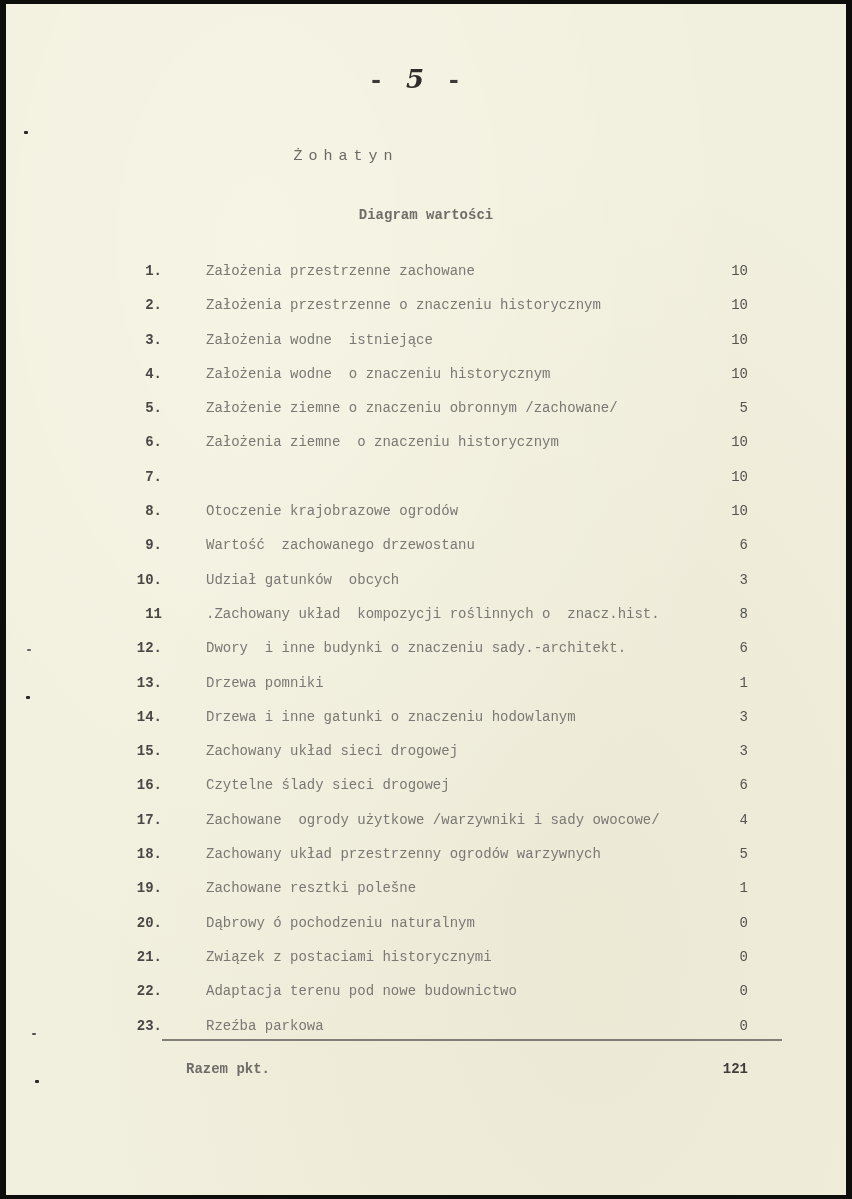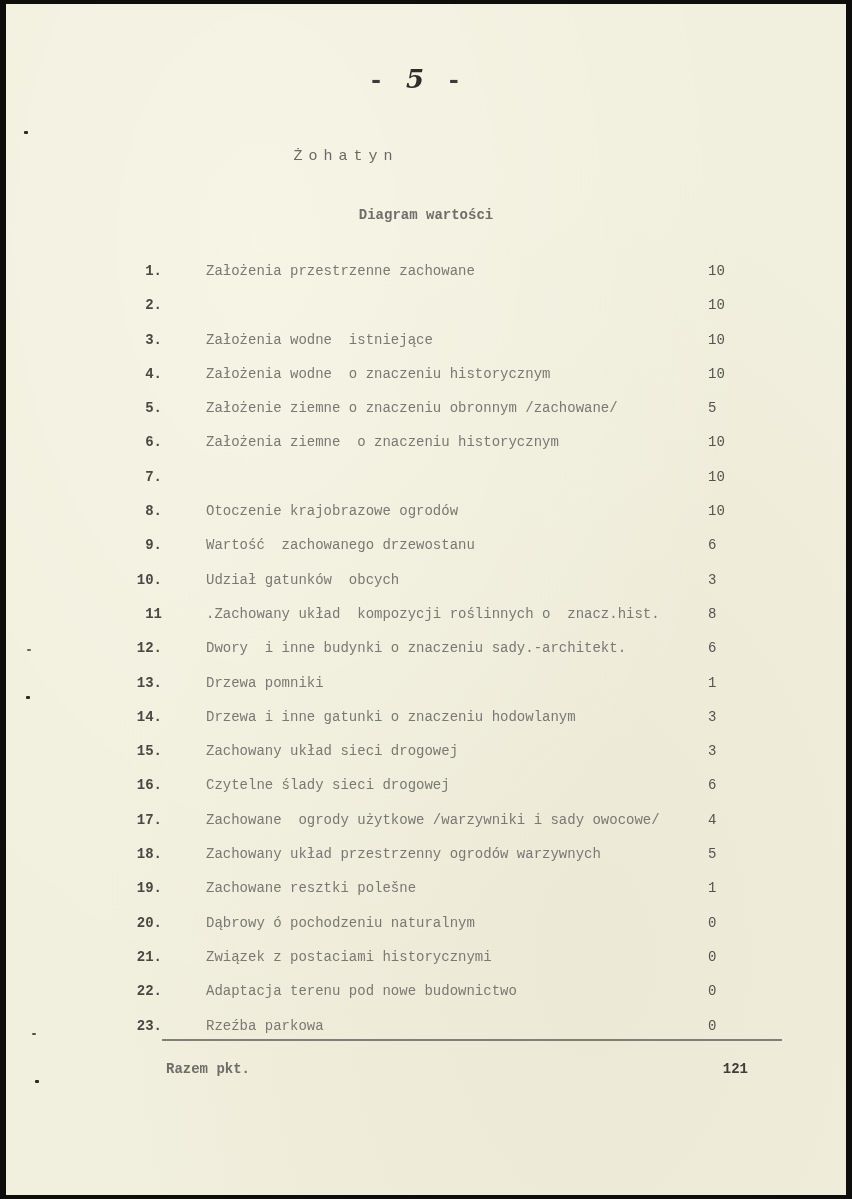--- a/index.html
+++ b/index.html
@@ -83,40 +83,41 @@
       position: absolute;
       left: 44px;
       white-space: pre;
       color: #7a7874;
       margin-left: 40px;
     }
     .row .value {
       position: absolute;
       right: 0;
       width: 40px;
+      text-align: right;
       color: #55534f;
     }
     .rule {
       position: absolute;
       left: 156px;
       top: 1035px;
       width: 620px;
       height: 0;
       border-top: 2px solid #6d6b67;
       opacity: 0.85;
     }
     .total {
       position: absolute;
       left: 160px;
       top: 1054px;
       width: 582px;
       font-size: 14px;
       line-height: 22px;
     }
-    .total .label { color: #6f6d69; font-weight: bold; }
+    .total .label { color: #6f6d69; font-weight: bold; margin-left: 20px; }
     .total .value {
       position: absolute;
       right: 0;
       top: 0;
       color: #3f3d3a;
       font-weight: bold;
     }
     .mark {
       position: absolute;
       background: #2b2a28;
@@ -135,20 +136,21 @@
   <div class="subtitle">Diagram wartości</div>
 
   <div class="list">
     <div class="row">
         <span class="no">1.</span>
         <span class="label">Założenia przestrzenne zachowane</span>
         <span class="value">10</span>
       </div>
     <div class="row">
         <span class="no">2.</span>
+        <span class="label">Założenia przestrzenne o znaczeniu historycznym</span>
         <span class="value">10</span>
       </div>
     <div class="row">
         <span class="no">3.</span>
         <span class="label">Założenia wodne  istniejące</span>
         <span class="value">10</span>
       </div>
     <div class="row">
         <span class="no">4.</span>
         <span class="label">Założenia wodne  o znaczeniu historycznym</span>

